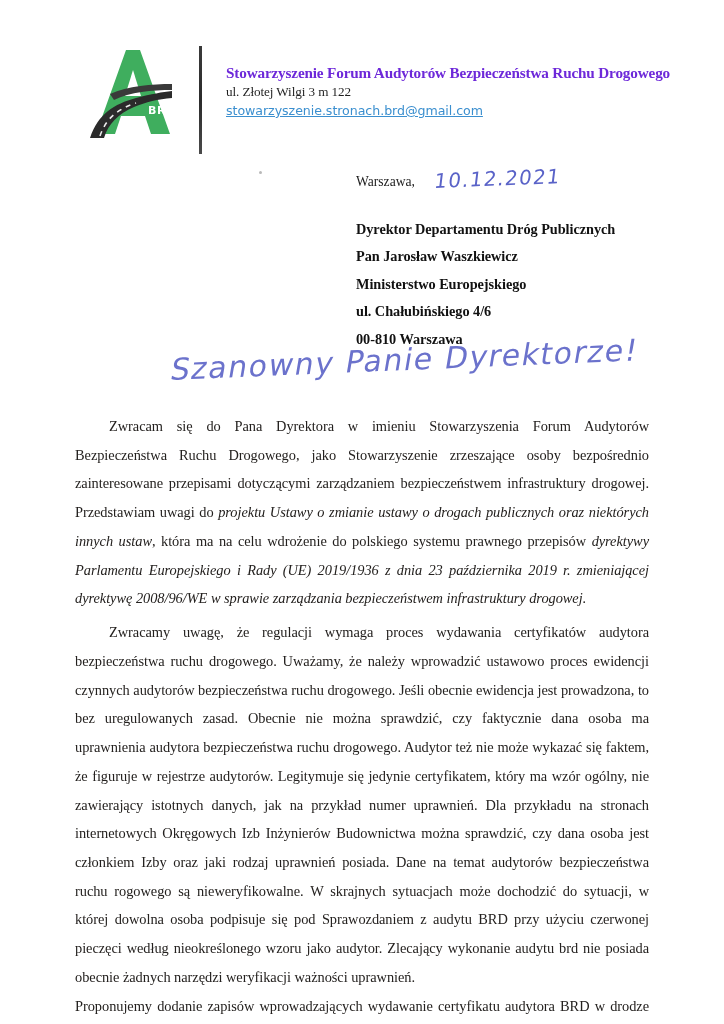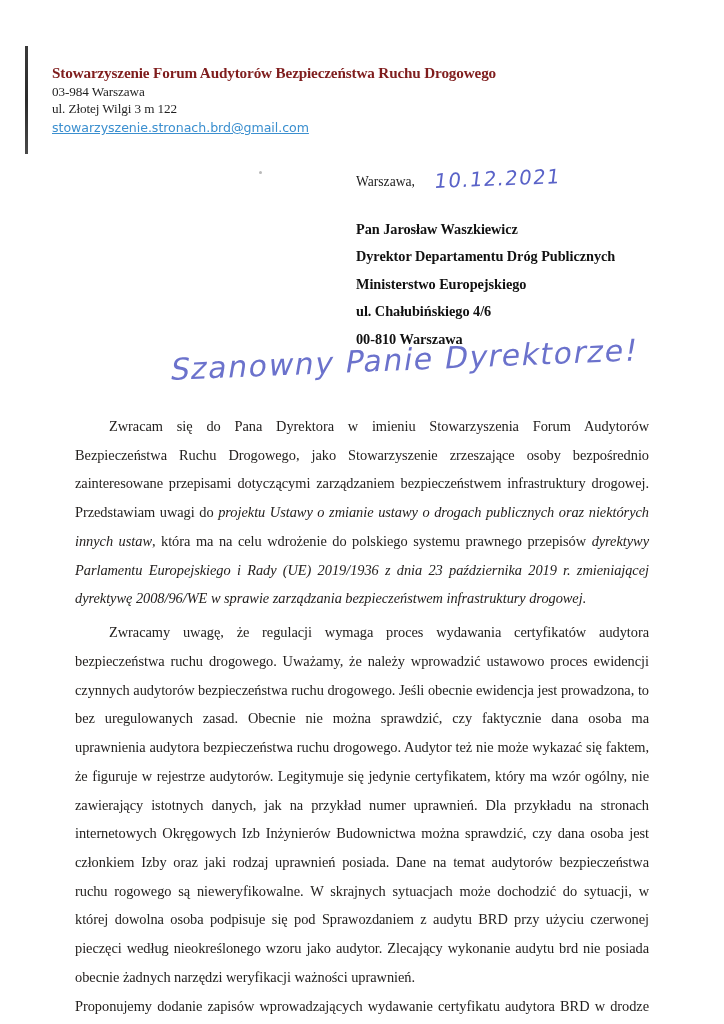--- a/index.html
+++ b/index.html
@@ -52,21 +52,21 @@
     margin-left: 24px;
     padding-top: 17px;
     flex: 1 1 auto;
     line-height: 1.30;
   }
   .org-name {
     font-weight: bold;
     font-size: 15.2px;
     letter-spacing: -0.15px;
     white-space: nowrap;
-    color: #7f1d1d;
+    color: #6d28d9;
   }
   .org-line {
     font-size: 13.2px;
     color: #1f1f1f;
     letter-spacing: -0.1px;
   }
   .org-email {
     font-size: 12.6px;
     color: #3b8fcf;
     text-decoration: underline;
@@ -151,41 +151,59 @@
   .ital { font-style: italic; }
   .gap-sm { height: 5px; }
 </style>
 </head>
 <body>
 
 <div class="page">
 
   <div class="letterhead">
 
+    <div class="logo-wrap">
+      <svg class="logo-svg" viewBox="0 0 86 92" xmlns="http://www.w3.org/2000/svg" aria-hidden="true">
+
+        <path d="M38 4 L52 4 L82 88 L63 88 L57 70 L33 70 L27 88 L8 88 Z" fill="#3FAE5E"></path>
+
+        <path d="M30 46 L60 46 L64 58 L26 58 Z" fill="#3FAE5E"></path>
+
+        <path d="M45 24 L53 50 L37 50 Z" fill="#ffffff"></path>
+
+        <path d="M2 92 C 10 68, 26 58, 48 52 C 64 48, 74 46, 84 45 L84 52
+                 C 70 53, 58 56, 46 61 C 30 68, 20 78, 16 92 Z" fill="#2B2B2B"></path>
+
+        <path d="M12 90 C 18 72, 30 63, 48 57" stroke="#ffffff" stroke-width="1.6" fill="none" stroke-dasharray="5 5" opacity="0.9"></path>
+
+        <path d="M22 48 C 40 40, 64 38, 84 38 L84 44 C 64 44, 42 46, 26 54 Z" fill="#3A3A3A"></path>
+
+        <text x="60" y="68" font-family="DejaVu Sans, sans-serif" font-size="11" font-weight="bold" fill="#ffffff" letter-spacing="0.6">BRD</text>
+      </svg>
+    </div>
 
     <div class="divider"></div>
 
     <div class="org-block">
       <div class="org-name">Stowarzyszenie Forum Audytorów Bezpieczeństwa Ruchu Drogowego</div>
-      <div class="org-line">03-984 Warszawa</div>
       <div class="org-line">ul. Złotej Wilgi 3 m 122</div>
       <div><a class="org-email" href="#">stowarzyszenie.stronach.brd@gmail.com</a></div>
     </div>
   </div>
 
   <div class="speck"></div>
 
   <div class="date-row">
     <span class="date-city">Warszawa,</span>
     <span class="date-hand">10.12.2021</span>
   </div>
 
   <div class="addressee">
+    <div>Dyrektor Departamentu Dróg Publicznych</div>
     <div>Pan Jarosław Waszkiewicz</div>
-    <div>Dyrektor Departamentu Dróg Publicznych</div>
     <div>Ministerstwo Europejskiego</div>
     <div>ul. Chałubińskiego 4/6</div>
     <div>00-810 Warszawa</div>
   </div>
 
   <div class="salutation">Szanowny Panie Dyrektorze!</div>
 
   <div class="body-text">
 
     <p class="indent"><span>Zwracam się do Pana Dyrektora w imieniu Stowarzyszenia Forum Audytorów Bezpieczeństwa Ruchu Drogowego, jako Stowarzyszenie zrzeszające osoby bezpośrednio zainteresowane przepisami dotyczącymi zarządzaniem bezpieczeństwem infrastruktury drogowej. Przedstawiam uwagi do </span><span class="ital">projektu Ustawy o zmianie ustawy o drogach publicznych oraz niektórych innych ustaw</span><span>, która ma na celu wdrożenie do polskiego systemu prawnego przepisów </span><span class="ital">dyrektywy Parlamentu Europejskiego i Rady (UE) 2019/1936 z dnia 23 października 2019 r. zmieniającej dyrektywę 2008/96/WE w sprawie zarządzania bezpieczeństwem infrastruktury drogowej.</span></p>

